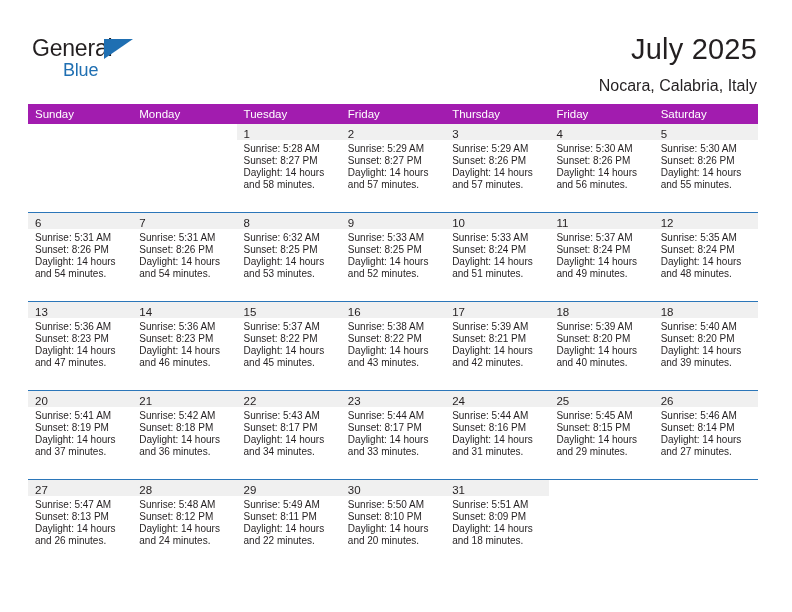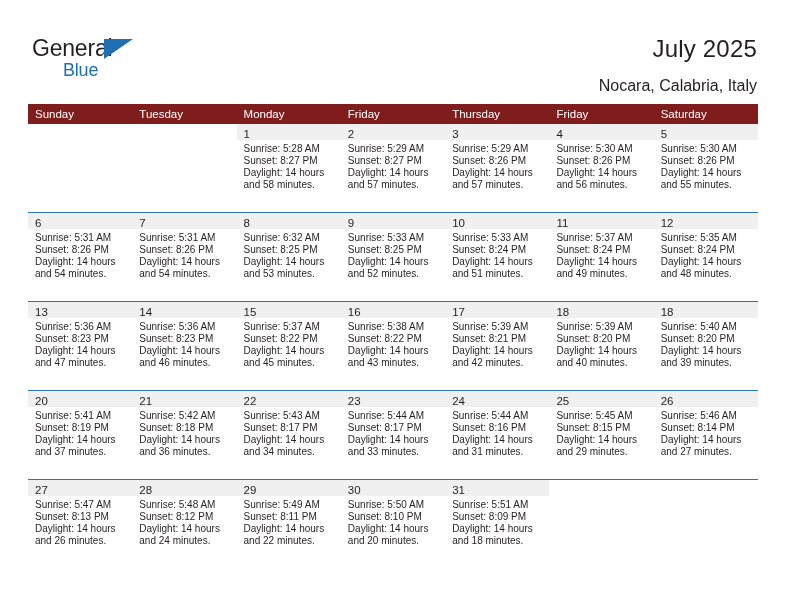--- a/index.html
+++ b/index.html
@@ -61,21 +61,21 @@
     top: 22px;
     font-size: 18px;
     color: #1f6fb2;
     line-height: 25px;
     letter-spacing: -0.2px;
   }
   .title {
     position: absolute;
     right: 35px;
     top: 33px;
-    font-size: 24px;
+    font-size: 29px;
     color: #231f20;
     text-align: right;
     line-height: 32px;
     letter-spacing: 0.2px;
   }
   .subtitle {
     position: absolute;
     right: 35px;
     top: 78px;
     font-size: 16px;
@@ -87,21 +87,21 @@
   
   .calendar {
     position: absolute;
     left: 28px;
     top: 104px;
     width: 730px;
   }
   .weekday-row {
     display: flex;
     width: 730px;
-    background: #7f1d1d;
+    background: #a21caf;
     height: 20px;
   }
   .weekday {
     flex: 1 1 0;
     color: #ffffff;
     font-size: 11.5px;
     line-height: 20px;
     padding-left: 7px;
     box-sizing: border-box;
     white-space: nowrap;
@@ -160,22 +160,22 @@
       <span class="logo-blue">Blue</span>
     </div>
 
     <div class="title">July 2025</div>
     <div class="subtitle">Nocara, Calabria, Italy</div>
   </div>
 
   <div class="calendar">
     <div class="weekday-row">
       <div class="weekday">Sunday</div>
+      <div class="weekday">Monday</div>
       <div class="weekday">Tuesday</div>
-      <div class="weekday">Monday</div>
       <div class="weekday">Friday</div>
       <div class="weekday">Thursday</div>
       <div class="weekday">Friday</div>
       <div class="weekday">Saturday</div>
     </div>
 
     <div id="weeks-container">
         <div class="week">
           <div class="daycell">
             <div class="daynum-band"><span class="daynum"></span></div>

